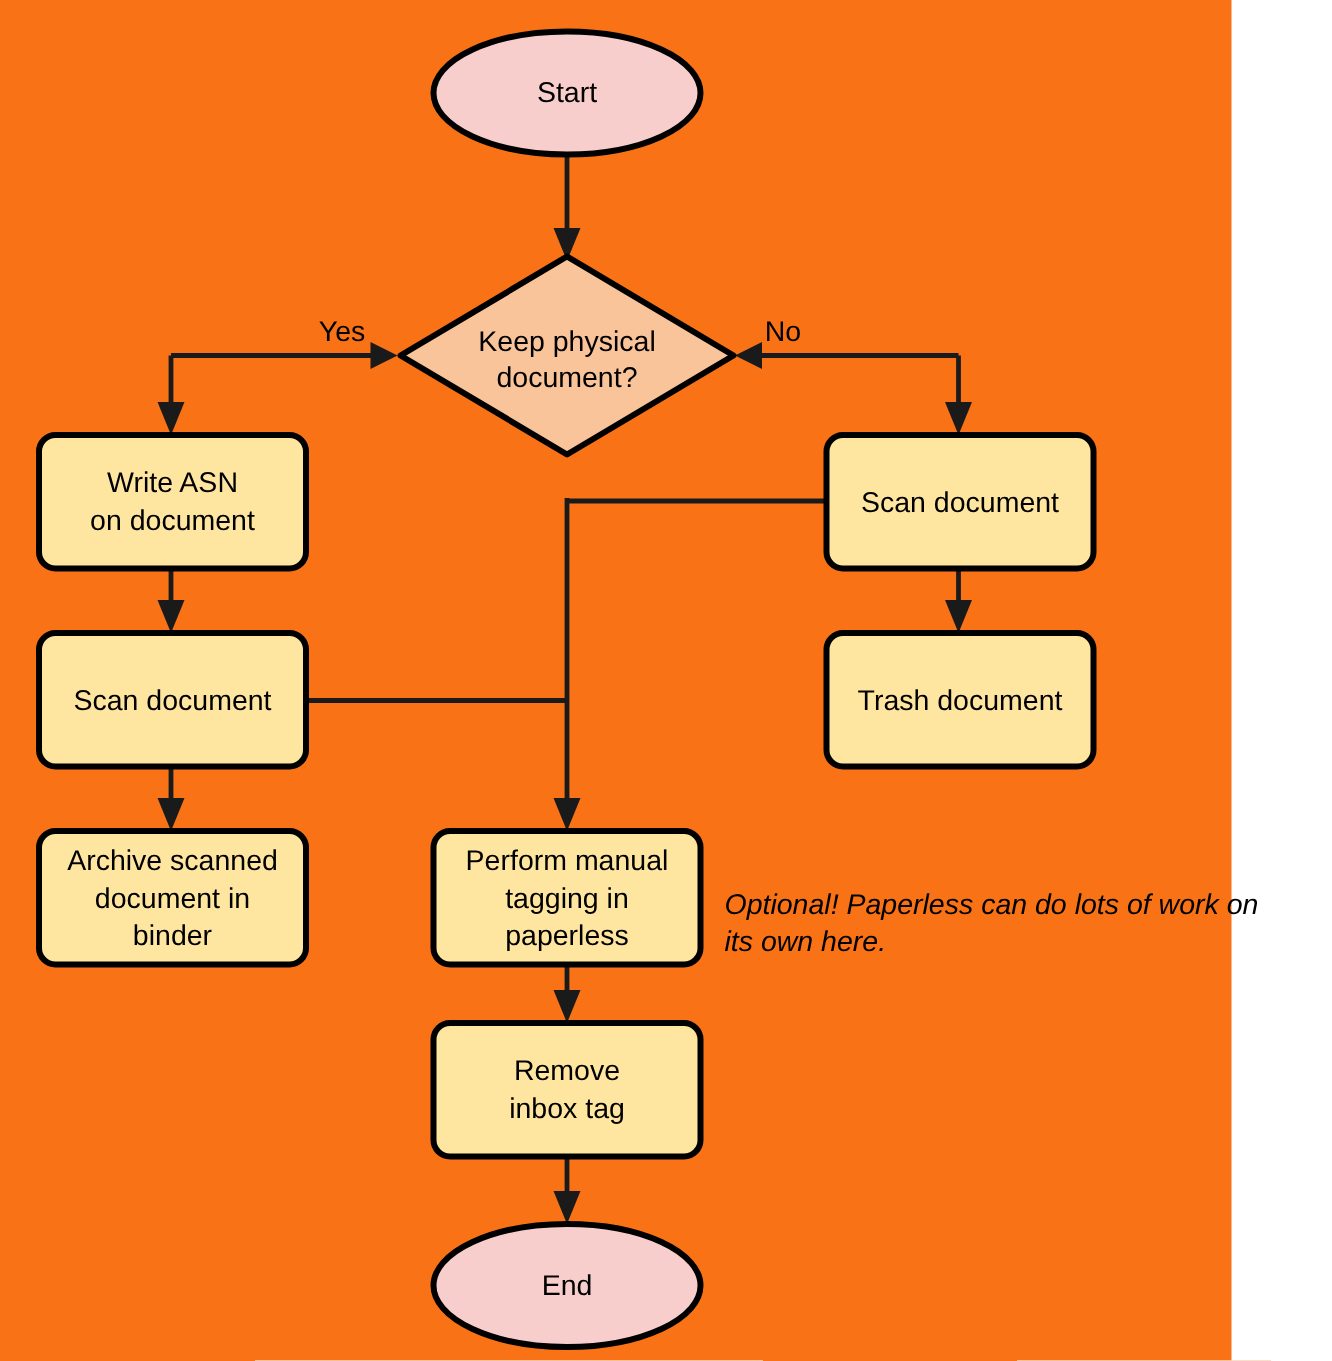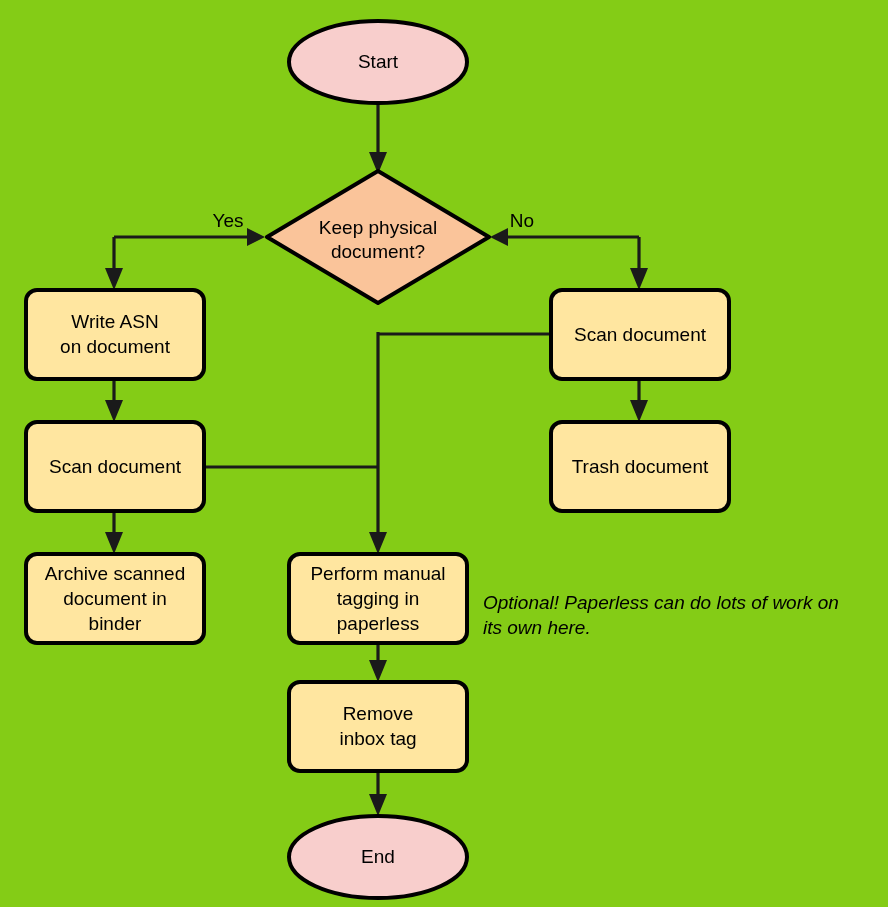--- a/index.html
+++ b/index.html
@@ -9,23 +9,23 @@
     background: #ffffff;
   }
   body {
     width: 888px;
     height: 907px;
     font-family: "Liberation Sans", sans-serif;
     overflow: hidden;
   }
   #flowchart-root {
     position: relative;
-    width: 888px;
+    width: 821px;
     height: 907px;
-    background: #84cc16;
+    background: #f97316;
   }
   svg#flow-svg {
     display: block;
     width: 888px;
     height: 907px;
   }
   .node-shape {
     stroke: #000000;
     stroke-width: 4;
     stroke-linejoin: round;

